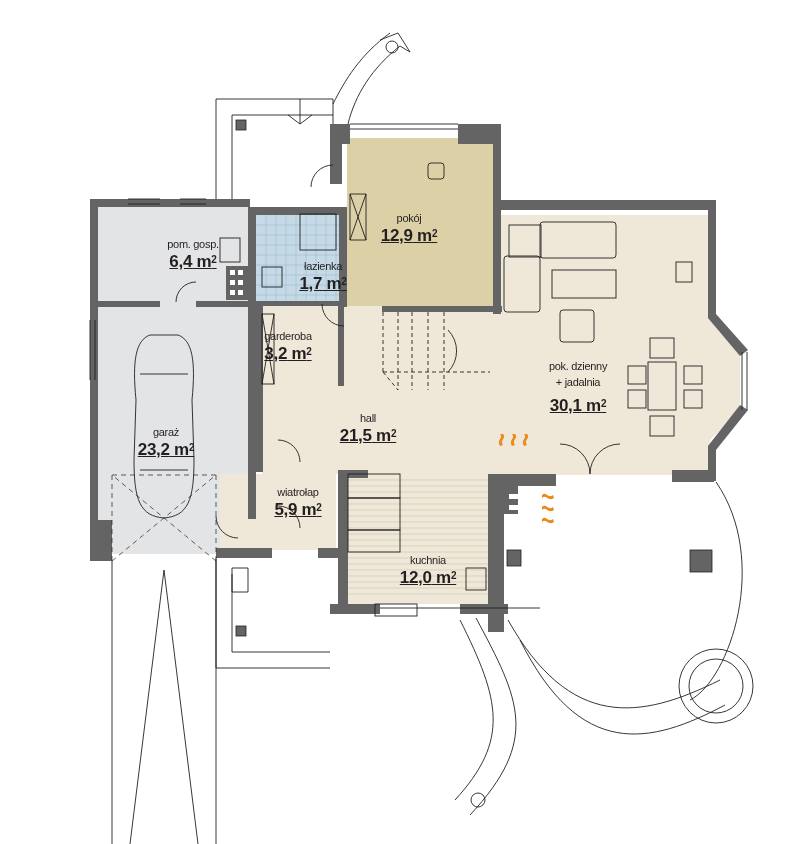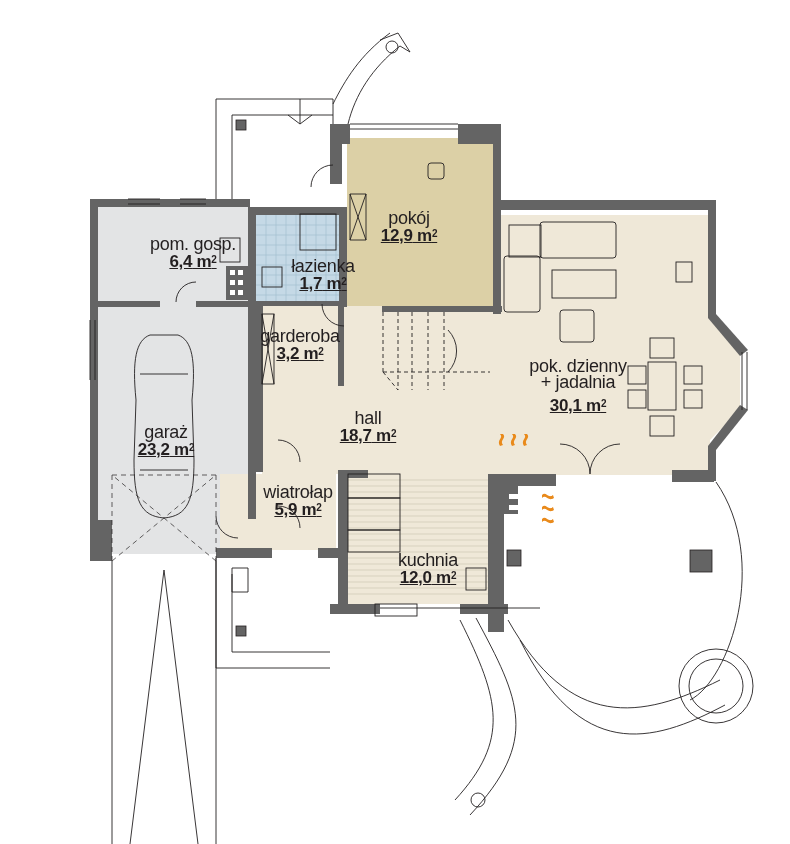--- a/index.html
+++ b/index.html
@@ -1,19 +1,19 @@
 <!DOCTYPE html>
 <html><head>
 <meta charset="utf-8">
 <style>
   html,body{margin:0;padding:0;background:#fff;}
   body{width:790px;height:844px;position:relative;overflow:hidden;font-family:"Liberation Sans",sans-serif;}
   svg{position:absolute;left:0;top:0;}
   .lbl{position:absolute;text-align:center;color:#231f20;white-space:nowrap;transform:translateX(-50%);}
-  .lbl .name{font-size:18px;font-family:"Liberation Sans",sans-serif;letter-spacing:-0.3px;line-height:16px;display:block;}
+  .lbl .name{font-size:11px;font-family:"Liberation Sans",sans-serif;letter-spacing:-0.3px;line-height:16px;display:block;}
   .lbl .area{font-size:17px;font-weight:bold;font-family:"Liberation Sans",sans-serif;line-height:19px;display:block;letter-spacing:-0.3px;text-decoration:underline;}
   .lbl .area sup{font-size:10px;vertical-align:top;position:relative;top:-2px;}
 </style>
 </head>
 <body>
 
 <svg width="790" height="844" viewBox="0 0 790 844">
 
   <g>
     <rect x="98" y="207" width="150" height="347" fill="#e3e4e5"></rect>
@@ -179,31 +179,31 @@
   <span class="area"><span>6,4</span> m<sup>2</sup></span>
 </div>
 <div class="lbl" style="left:308px;top:258px;padding-left:30px;">
   <span class="name">łazienka</span>
   <span class="area"><span>1,7</span> m<sup>2</sup></span>
 </div>
 <div class="lbl" style="left:409px;top:210px;">
   <span class="name">pokój</span>
   <span class="area"><span>12,9</span> m<sup>2</sup></span>
 </div>
-<div class="lbl" style="left:300px;top:328px;text-align:center;">
+<div class="lbl" style="left:288px;top:328px;text-align:center;">
   <span class="name">garderoba</span>
   <span class="area"><span>3,2</span> m<sup>2</sup></span>
 </div>
 <div class="lbl" style="left:166px;top:424px;">
   <span class="name">garaż</span>
   <span class="area"><span>23,2</span> m<sup>2</sup></span>
 </div>
 <div class="lbl" style="left:368px;top:410px;">
   <span class="name">hall</span>
-  <span class="area"><span>18,7</span> m<sup>2</sup></span>
+  <span class="area"><span>21,5</span> m<sup>2</sup></span>
 </div>
 <div class="lbl" style="left:578px;top:358px;">
   <span class="name" style="white-space:pre;">pok. dzienny
 + jadalnia</span>
   <span class="area" style="margin-top:6px;"><span>30,1</span> m<sup>2</sup></span>
 </div>
 <div class="lbl" style="left:298px;top:484px;">
   <span class="name">wiatrołap</span>
   <span class="area"><span>5,9</span> m<sup>2</sup></span>
 </div>

